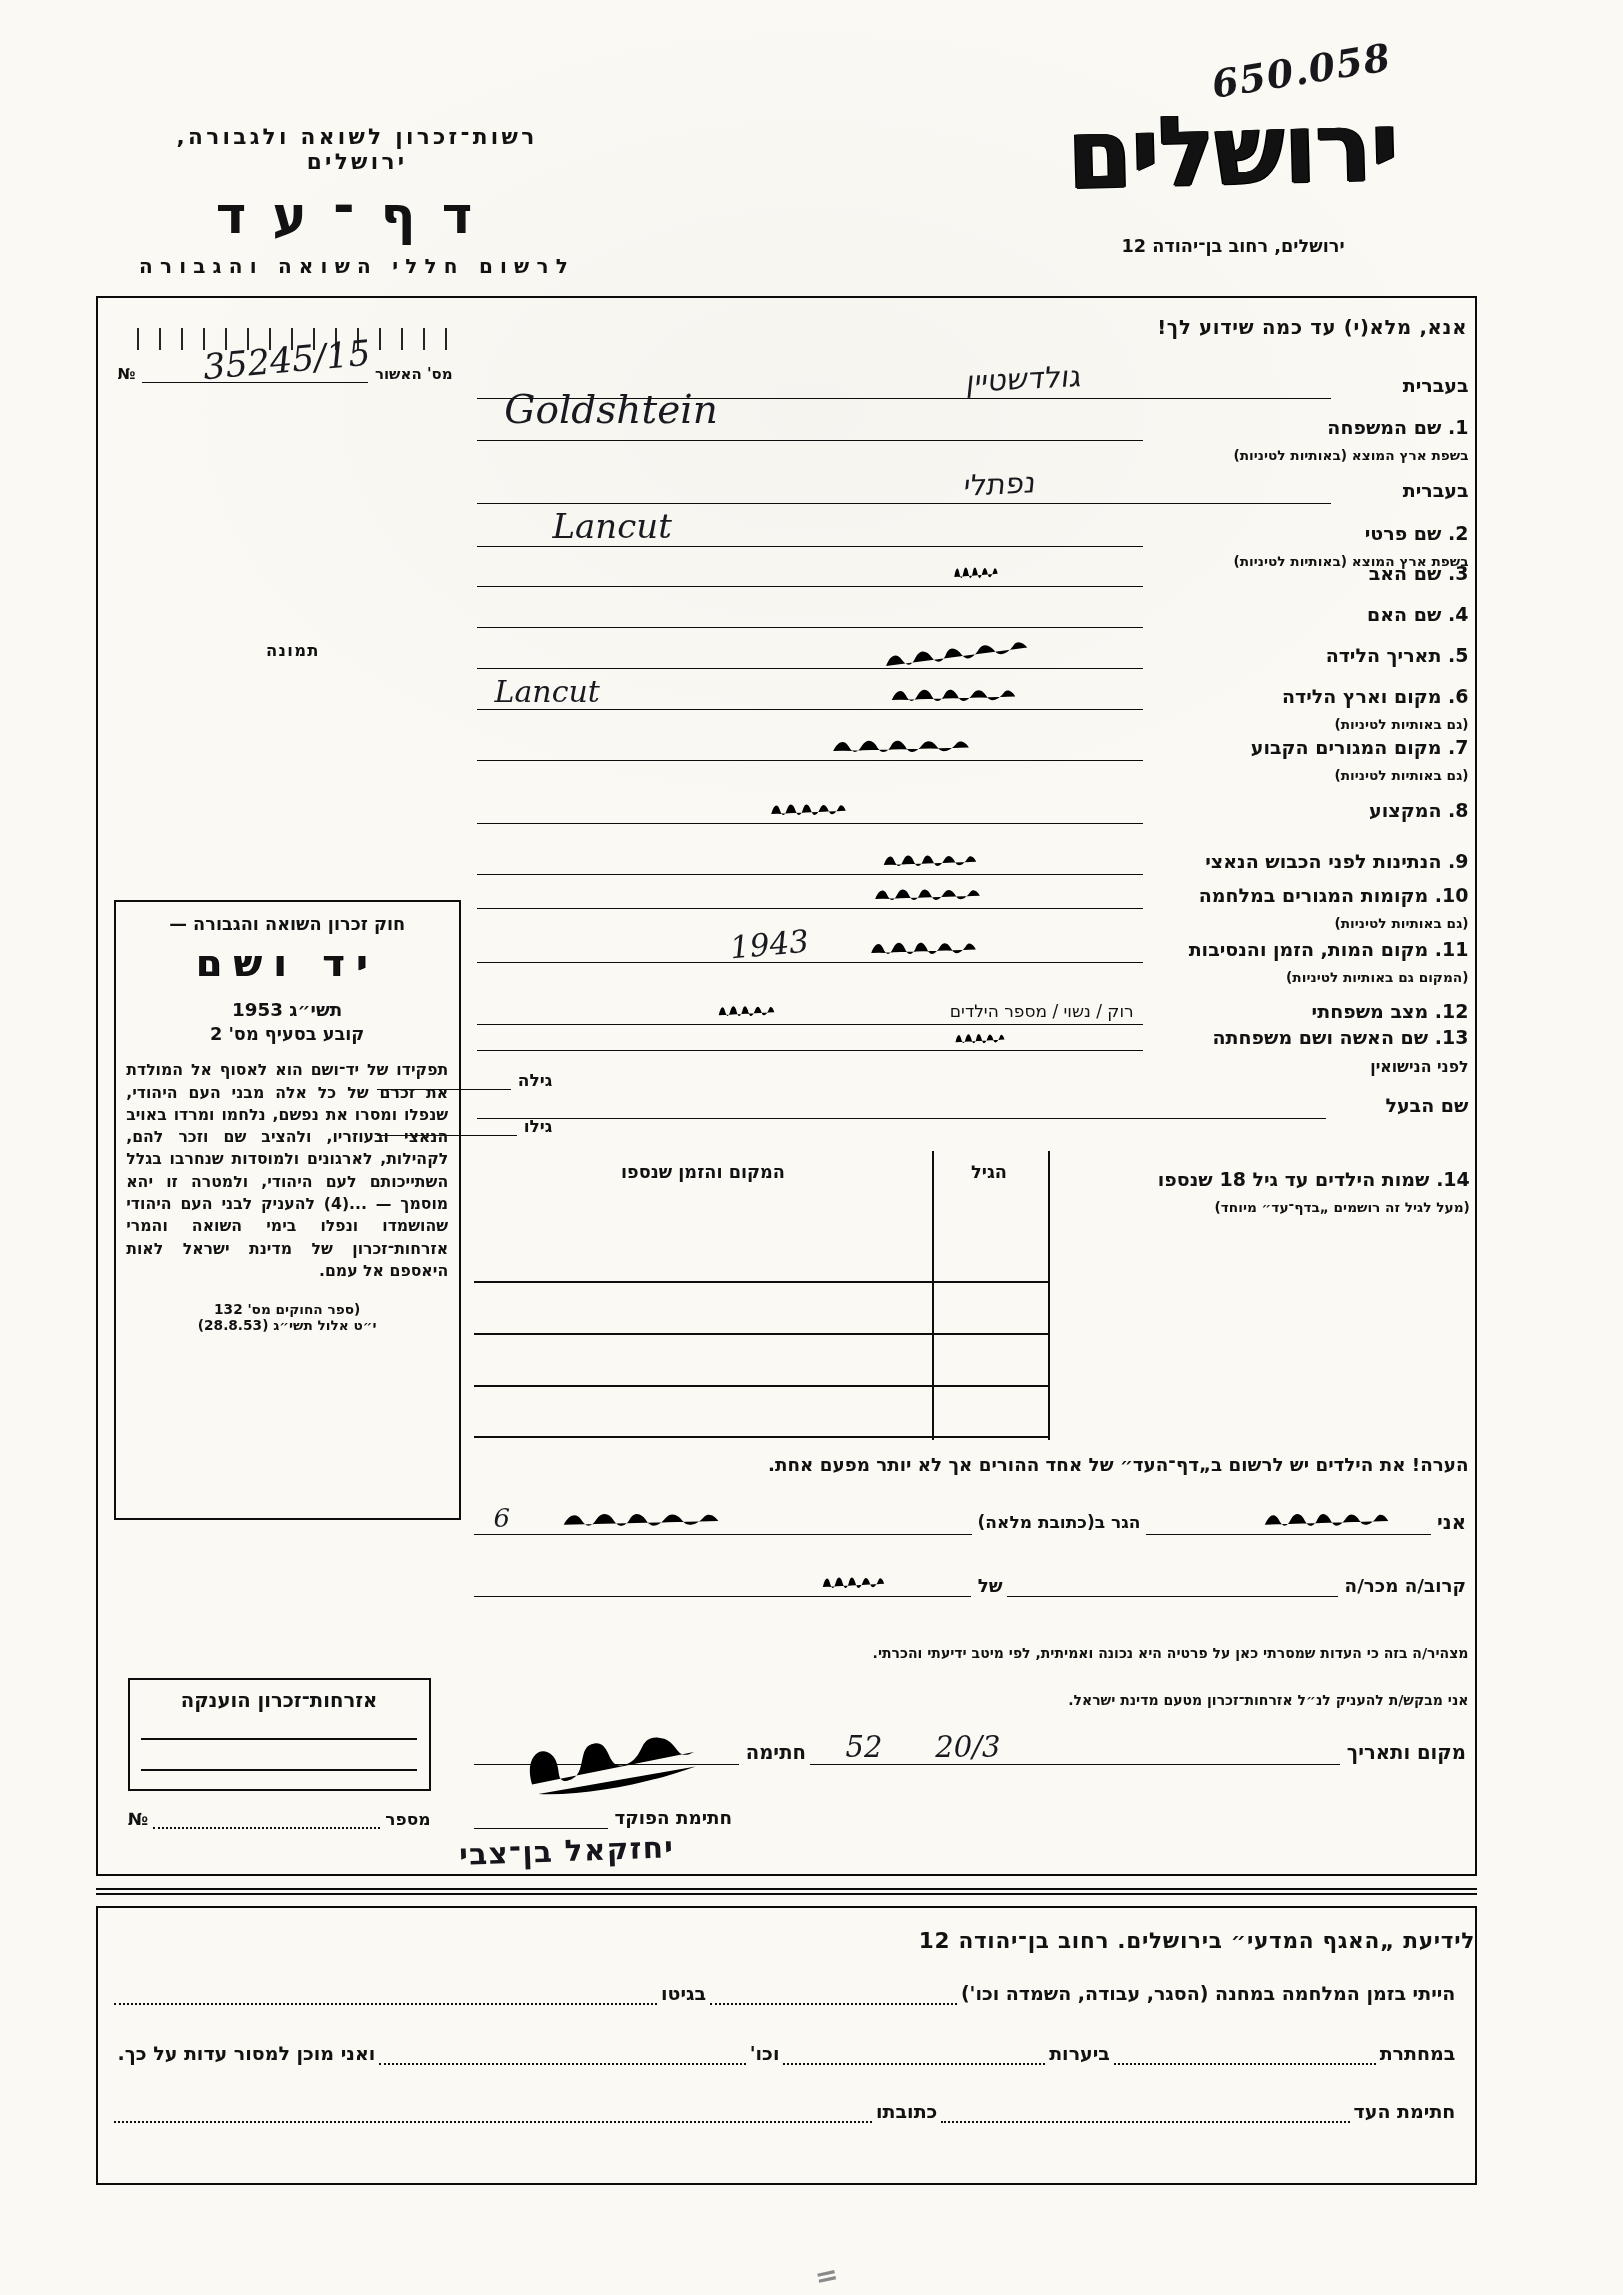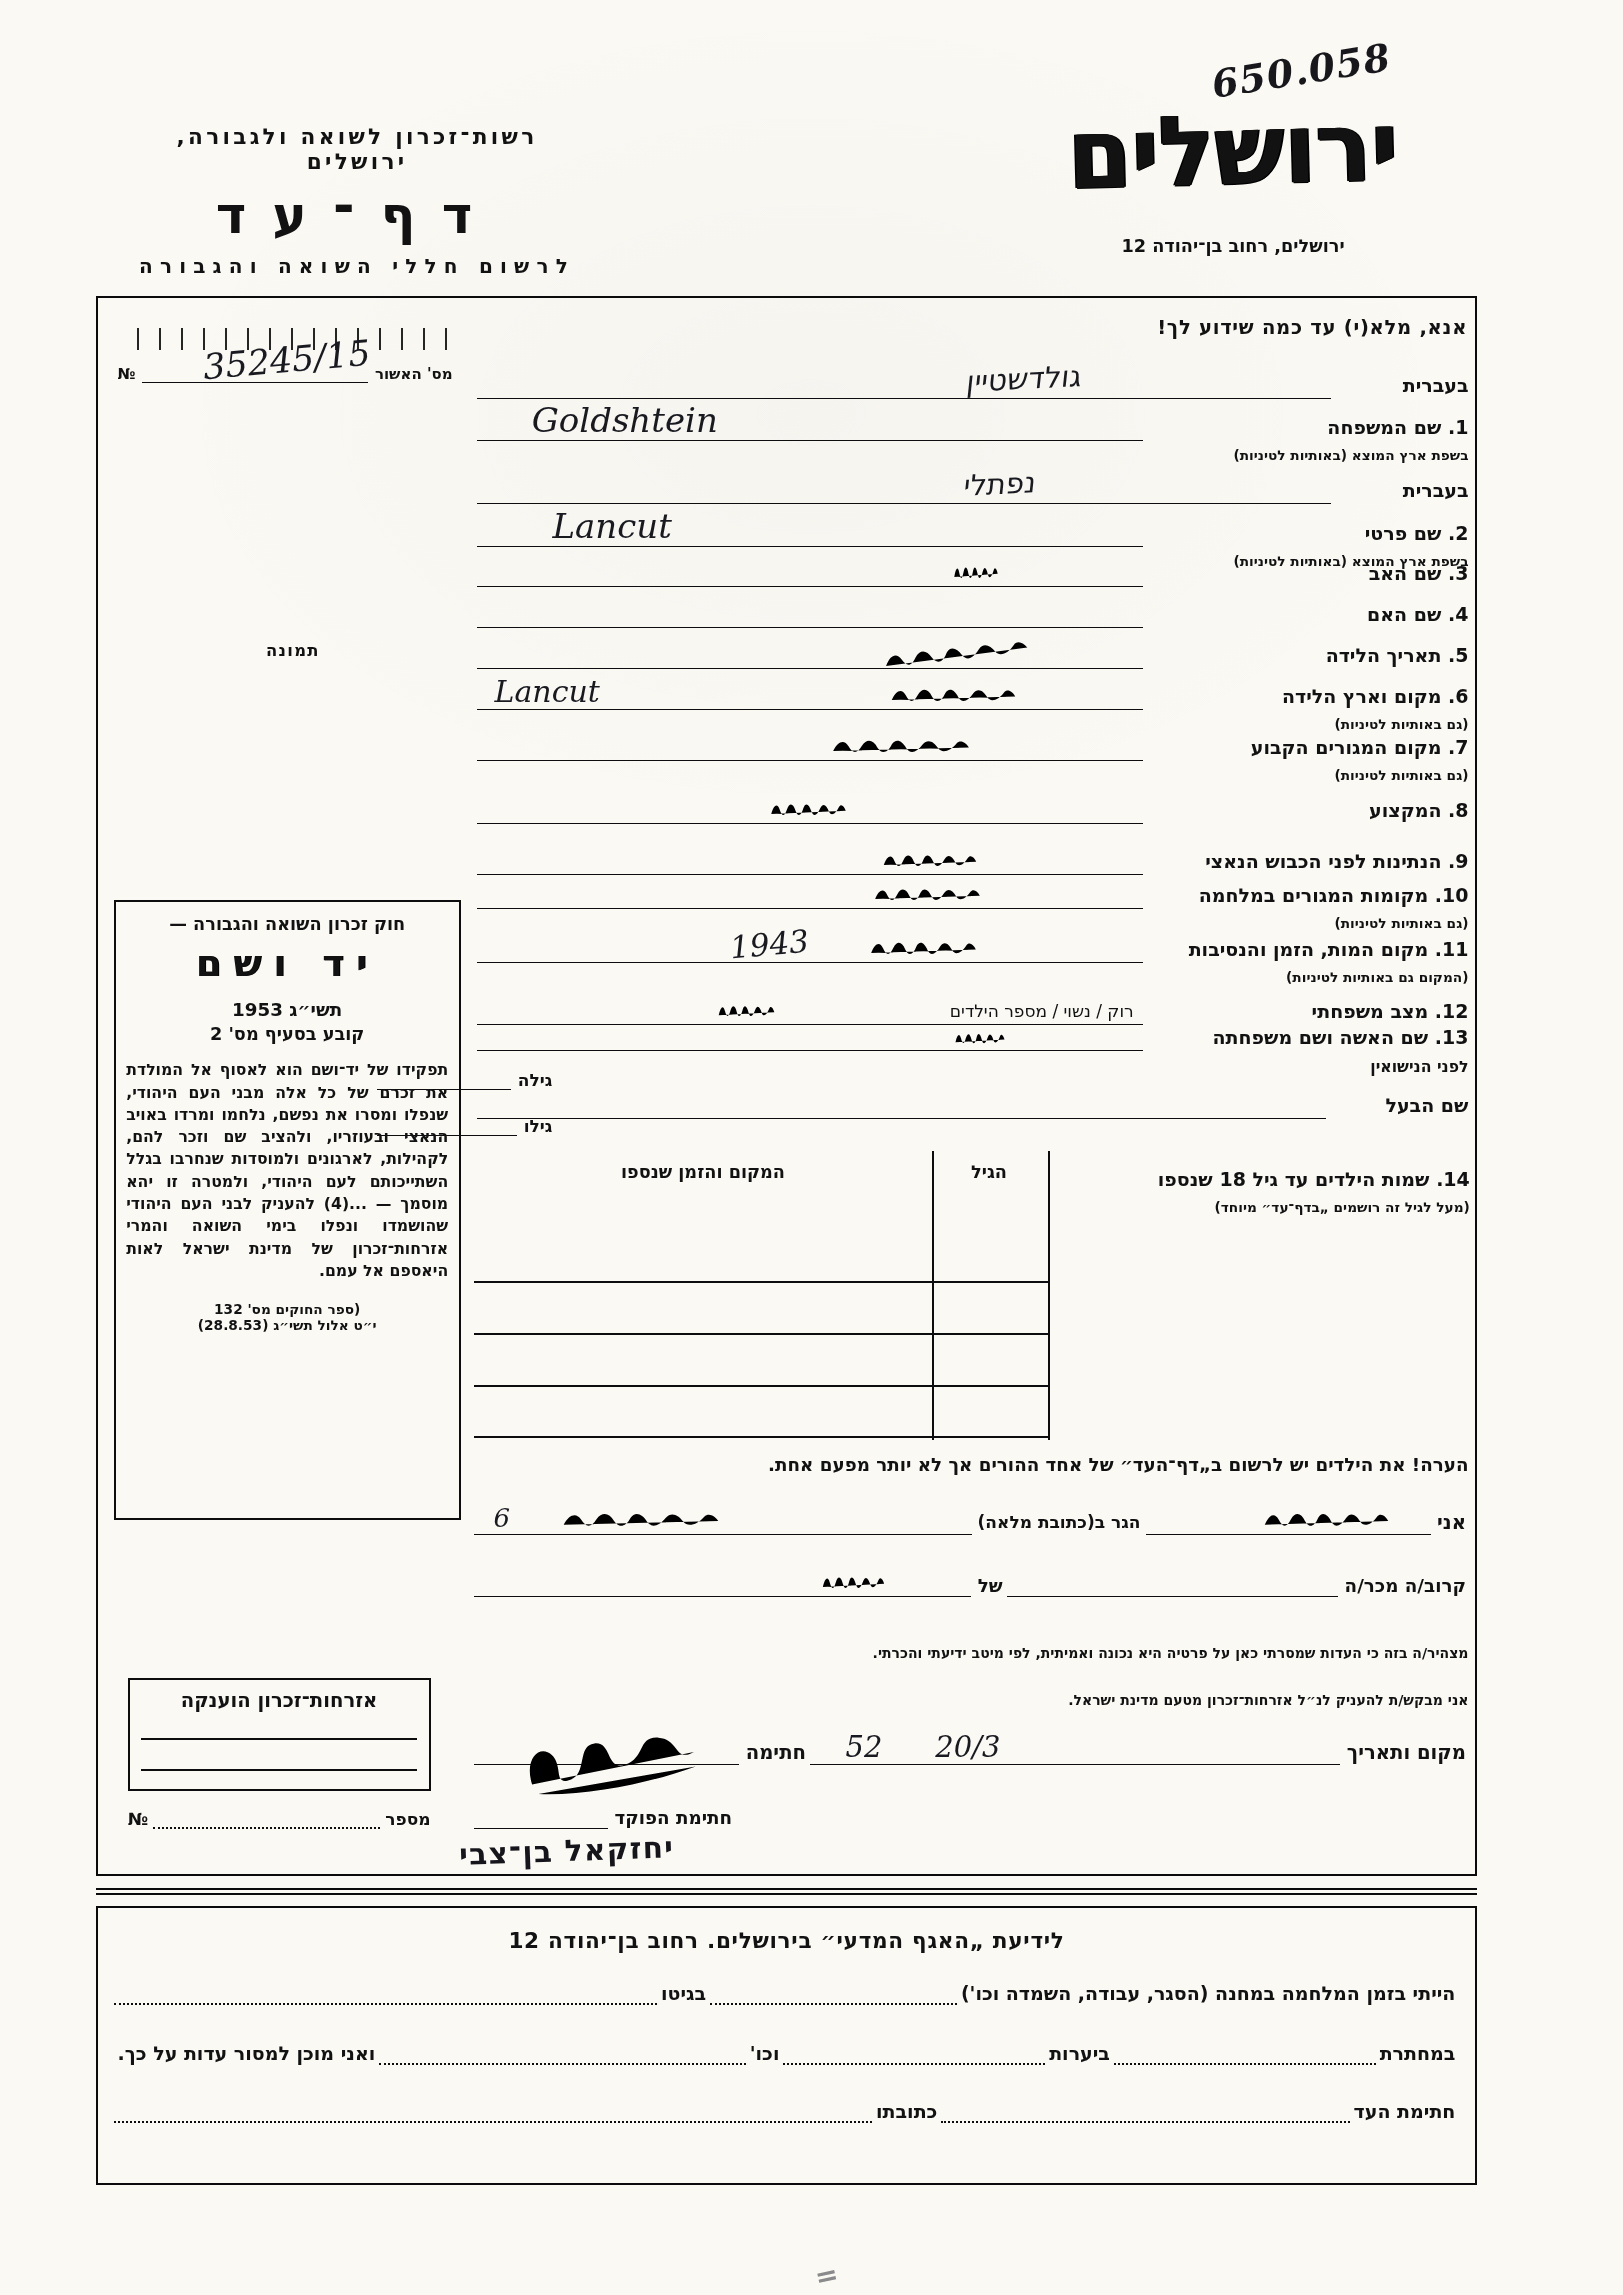--- a/index.html
+++ b/index.html
@@ -87,21 +87,21 @@
   .cit-title { font-size:19.6px; font-weight:bold; }
   .cit-line { position:absolute; left:11.8px; right:11.8px; height:1.6px; background:#0d0d0d; }
   .numline { position:absolute; left:29.5px; top:1509px; width:303px; display:flex; align-items:flex-end; }
   .num-label { font-size:17px; font-weight:bold; padding-left:5.2px; }
   .num-sym { font-size:17px; font-weight:bold; padding-right:5.2px; }
   .dotline { border-bottom:2px dotted #0d0d0d; height:22px; flex:1; }
 
   
   .drule { position:absolute; left:96px; top:1888px; width:1381px; height:7.2px; border-top:2px solid #0b0b0b; border-bottom:2px solid #0b0b0b; }
   .bottom-box { position:absolute; left:96px; top:1906px; width:1381px; height:279px; border:2px solid #0b0b0b; }
-  .bb-title { position:absolute; top:19.6px; left:0; right:0; text-align:center; font-size:21.6px; font-weight:bold; letter-spacing:0.7px; }
+  .bb-title { position:absolute; top:19.6px; left:0; right:0; text-align:right; font-size:21.6px; font-weight:bold; letter-spacing:0.7px; }
   .bb-row { position:absolute; left:15.7px; right:15.7px; display:flex; align-items:flex-end; }
   .bb-label { font-size:19px; font-weight:bold; white-space:nowrap; padding:0 3.9px 1.3px 3.9px; }
   .bb-line { border-bottom:2px dotted #0d0d0d; height:26px; }
 
   .bmark { position:absolute; left:815px; top:2259px; font-size:27.5px; color:#8a8a8a; transform:rotate(-12deg); font-weight:bold; }
 </style>
 </head>
 <body>
 
 <svg width="0" height="0" style="position:absolute" aria-hidden="true">
@@ -145,21 +145,21 @@
         <span class="hw hw-he" style="right:249px; bottom:1.3px; font-size:29.5px;">גולדשטיין</span>
       </div>
     </div>
 
     <div class="frow" style="top:115px">
       <div class="flabel">
         <div class="fmain"><span>1.</span> <span>שם המשפחה</span></div>
         <div class="fsub">בשפת ארץ המוצא (באותיות לטיניות)</div>
       </div>
       <div class="fline">
-        <span class="hw" style="right:425px; bottom:0; font-size:34px;">Goldshtein</span>
+        <span class="hw" style="right:425px; bottom:8px; font-size:39px;">Goldshtein</span>
       </div>
     </div>
 
     <div class="frow" style="top:178px">
       <div class="flabel flabel-s fmain">בעברית</div>
       <div class="fline">
         <span class="hw hw-he" style="right:295px; bottom:1.3px; font-size:29px;">נפתלי</span>
       </div>
     </div>
 

